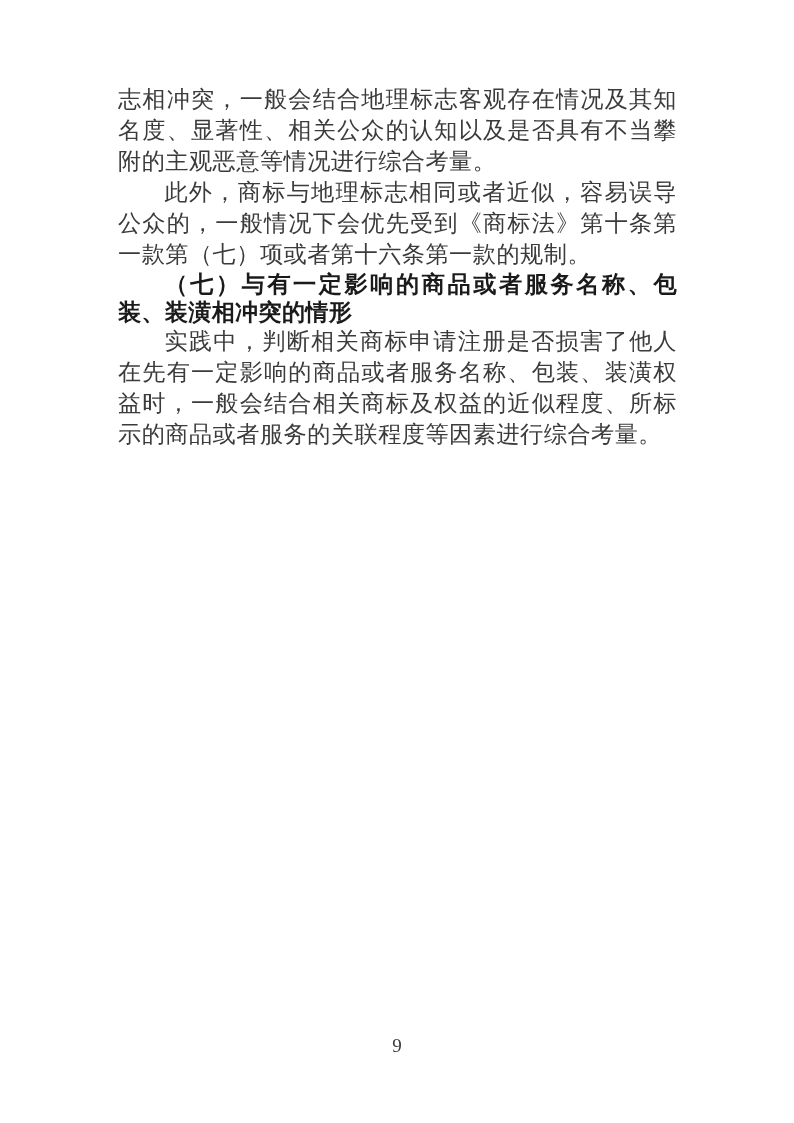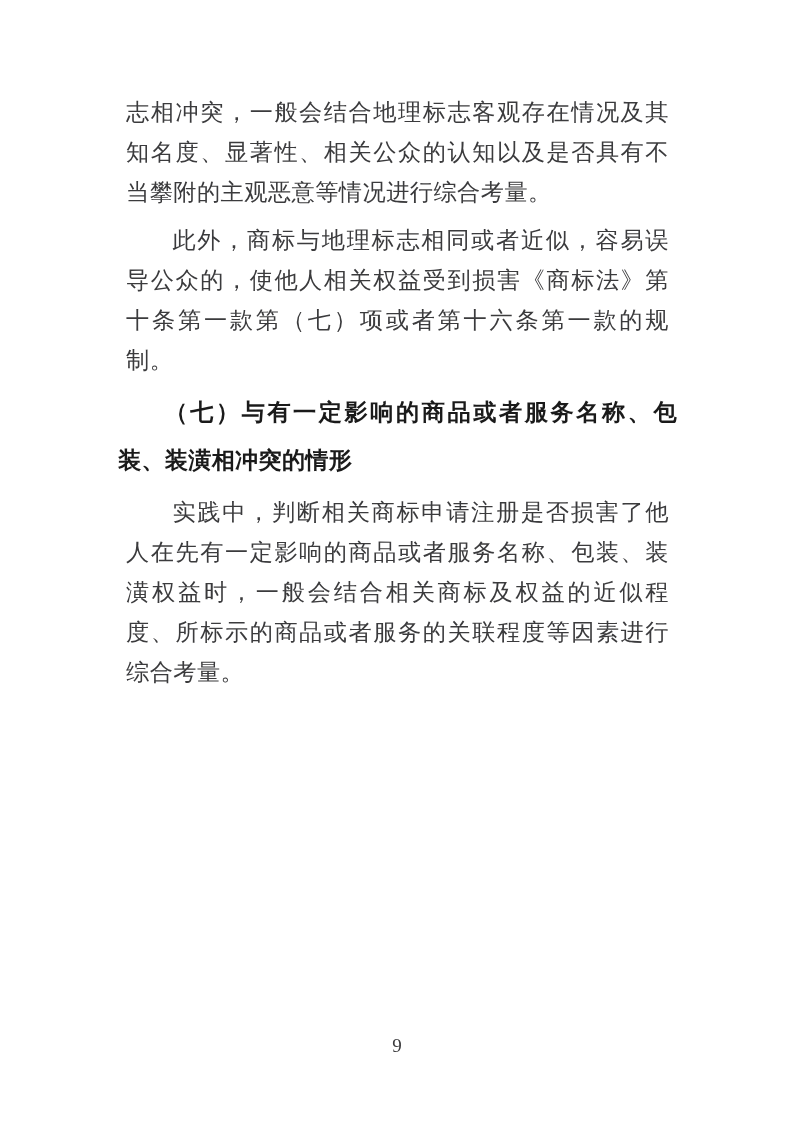--- a/index.html
+++ b/index.html
@@ -19,42 +19,42 @@
 
   .content {
     position: absolute;
     left: 118px;
     top: 84px;
     width: 559px;
   }
 
   
   .para {
-    margin: 8px;
+    margin: 0;
     font-size: 23.2px;
-    line-height: 40px;
+    line-height: 31px;
     color: #3b3b3d;
     text-align: justify;
     text-justify: inter-character;
     text-indent: 2em;
     letter-spacing: 0.02em;
     font-weight: normal;
     -webkit-font-smoothing: antialiased;
   }
 
   
   .para.cont {
     text-indent: 0;
   }
 
   
   .heading {
     margin: 0;
     font-size: 23.2px;
-    line-height: 48px;
+    line-height: 28px;
     color: #1a1a1a;
     font-weight: bold;
     text-align: justify;
     text-justify: inter-character;
     text-indent: 2em;
     letter-spacing: 0.01em;
   }
 
   
   .footer {
@@ -74,21 +74,21 @@
 </style>
 </head>
 <body>
 
 <div class="page">
 
   <div class="content">
 
     <p class="para cont">志相冲突，一般会结合地理标志客观存在情况及其知名度、显著性、相关公众的认知以及是否具有不当攀附的主观恶意等情况进行综合考量。</p>
 
-    <p class="para">此外，商标与地理标志相同或者近似，容易误导公众的，使他人相关权益受到损害《商标法》第十条第一款第（七）项或者第十六条第一款的规制。</p>
+    <p class="para">此外，商标与地理标志相同或者近似，容易误导公众的，一般情况下会优先受到《商标法》第十条第一款第（七）项或者第十六条第一款的规制。</p>
 
     <p class="heading">（七）与有一定影响的商品或者服务名称、包装、装潢相冲突的情形</p>
 
 
 
     <p class="para">实践中，判断相关商标申请注册是否损害了他人在先有一定影响的商品或者服务名称、包装、装潢权益时，一般会结合相关商标及权益的近似程度、所标示的商品或者服务的关联程度等因素进行综合考量。</p>
 
   </div>
 
   <div class="footer">

